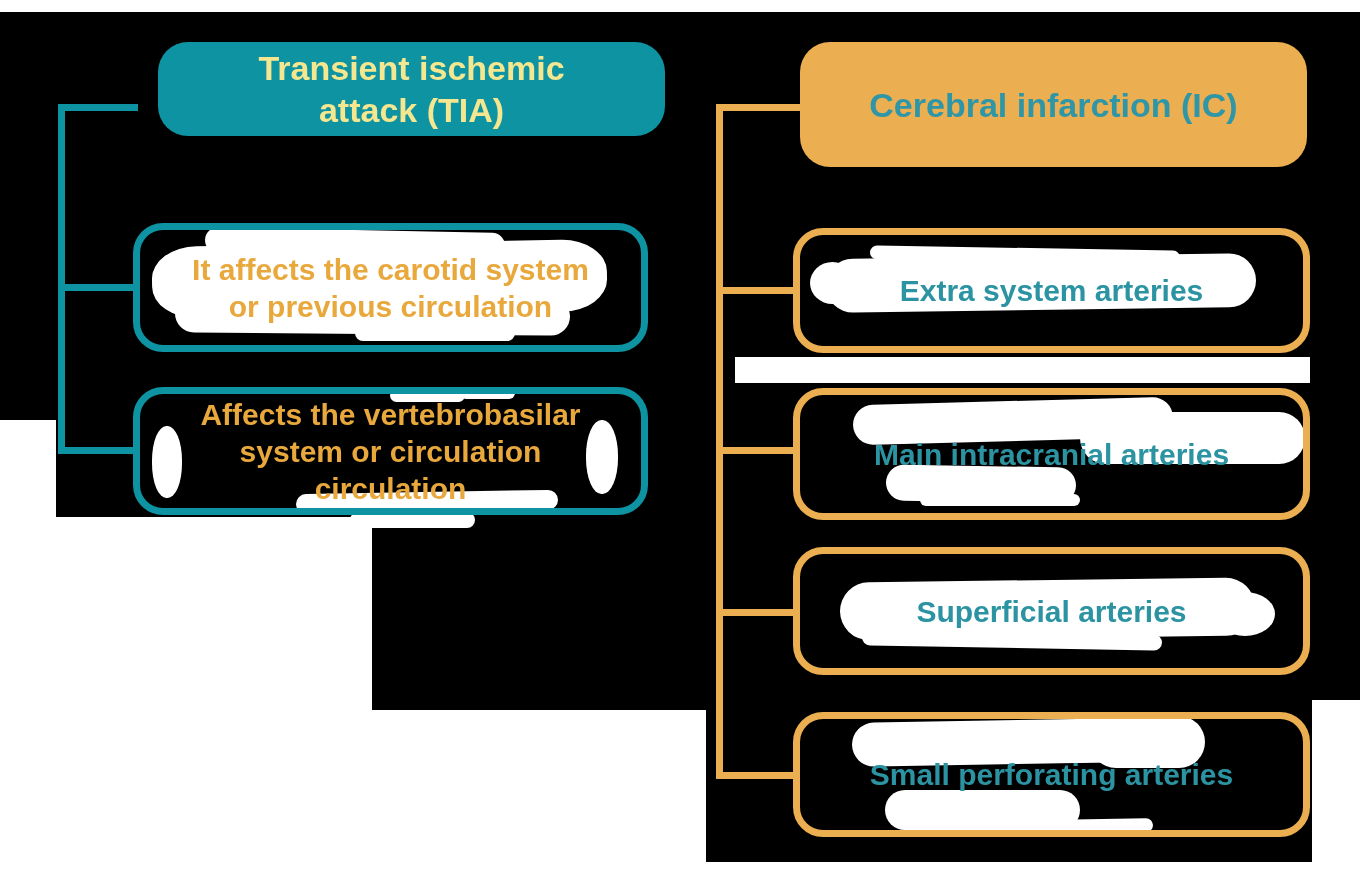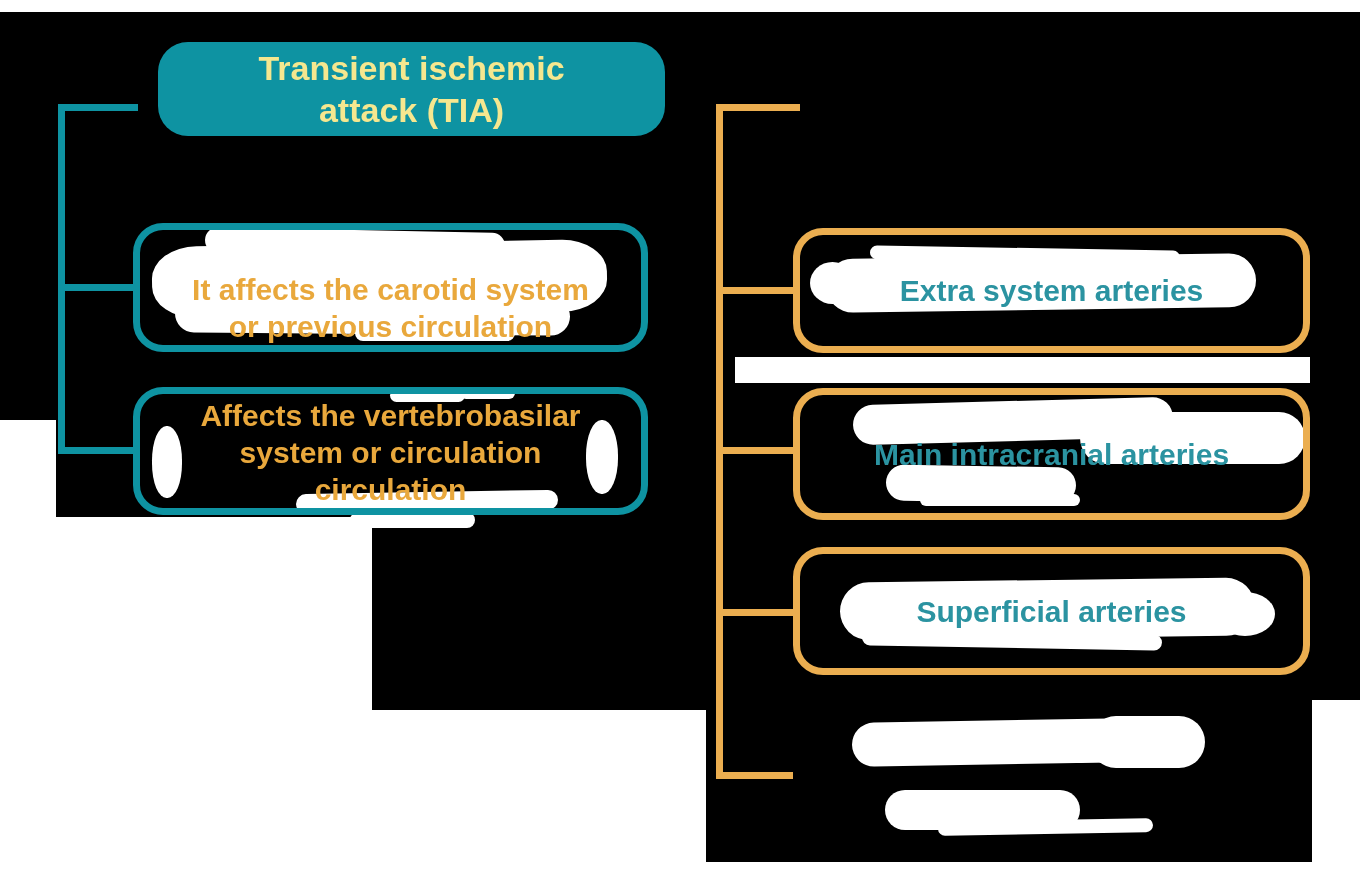--- a/index.html
+++ b/index.html
@@ -18,21 +18,21 @@
   .node{
     position:absolute;z-index:4;
     display:flex;align-items:center;justify-content:center;
     text-align:center;border-radius:30px;
     white-space:pre-line;box-sizing:border-box;
   }
   .header-node{font-size:34px;font-weight:700;line-height:42px;}
   .header-node.teal-fill{background:var(--teal,#0e93a2);color:var(--header-text-left,#f5e78f);}
   .header-node.orange-fill{background:var(--orange,#ebae50);color:var(--header-text-right,#2e96a6);}
   .child-node{font-size:30px;font-weight:600;line-height:37px;background:transparent;}
-  .child-node.teal-border{border:7px solid var(--teal,#0e93a2);color:var(--child-text-left,#e9a83c);align-items:flex-end;}
+  .child-node.teal-border{border:7px solid var(--teal,#0e93a2);color:var(--child-text-left,#e9a83c);}
   .child-node.orange-border{border:7px solid var(--orange,#ebae50);color:var(--child-text-right,#2b93a1);}
   .label{position:relative;z-index:5;padding:0 10px;}
 </style>
 </head>
 <body>
 
 <div id="canvas">
 
   <div class="mark" style="left:0;top:0;width:1360px;height:12px;"></div>
   <div class="mark" style="left:0;top:420px;width:56px;height:474px;"></div>
@@ -91,23 +91,29 @@
   <div class="node child-node teal-border" style="left:133px;top:223px;width:515px;height:129px;">
     <span class="label">It affects the carotid system
 or previous circulation</span>
   </div>
   <div class="node child-node teal-border" style="left:133px;top:387px;width:515px;height:128px;">
     <span class="label">Affects the vertebrobasilar
 system or circulation
 circulation</span>
   </div>
 
+  <div class="node header-node orange-fill" style="left:800px;top:42px;width:507px;height:125px;">
+    <span class="label">Cerebral infarction (IC)</span>
+  </div>
   <div class="node child-node orange-border" style="left:793px;top:228px;width:517px;height:125px;">
     <span class="label">Extra system arteries</span>
   </div>
   <div class="node child-node orange-border" style="left:793px;top:388px;width:517px;height:132px;">
     <span class="label">Main intracranial arteries</span>
   </div>
   <div class="node child-node orange-border" style="left:793px;top:547px;width:517px;height:128px;align-items:center;">
     <span class="label">Superficial arteries</span>
   </div>
+  <div class="node child-node orange-border" style="left:793px;top:712px;width:517px;height:125px;">
+    <span class="label">Small perforating arteries</span>
+  </div>
 
 </div>
 
 </body></html>

